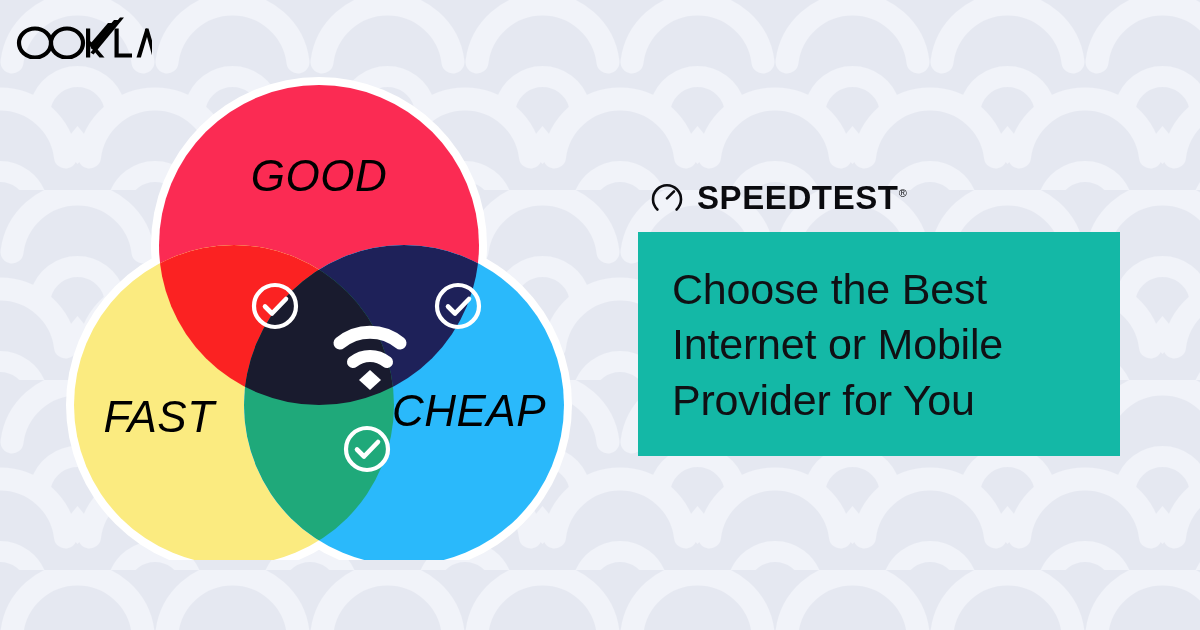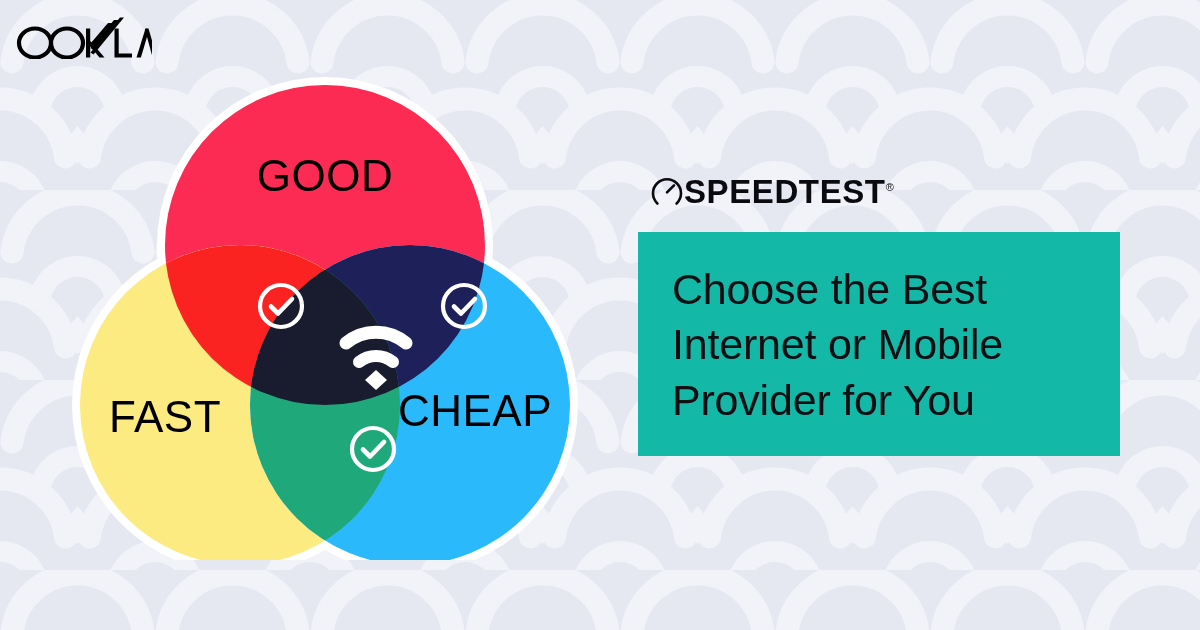--- a/index.html
+++ b/index.html
@@ -23,43 +23,45 @@
   #ookla-logo {
     position:absolute;
     left:16px;
     top:17px;
     z-index:5;
   }
 
   
   #venn {
     position:absolute;
-    left:50px;
+    left:44px;
     top:60px;
     z-index:4;
+    font-style:italic;
   }
   .venn-label {
     font-family:"Liberation Sans", sans-serif;
     font-size:44px;
     font-weight:400;
     fill:#000000;
     letter-spacing:0.5px;
   }
 
   
   #right-panel {
     position:absolute;
     left:638px;
     top:168px;
     width:482px;
     z-index:5;
   }
   #speedtest-brand {
     display:flex;
-    align-items:center;
+    align-items:flex-end;
+    gap:13px;
     height:46px;
     padding-left:12px;
   }
   #speedtest-wordmark {
     font-size:33px;
     font-weight:bold;
     letter-spacing:0.6px;
     color:#0b0b0f;
     line-height:1;
     position:relative;

